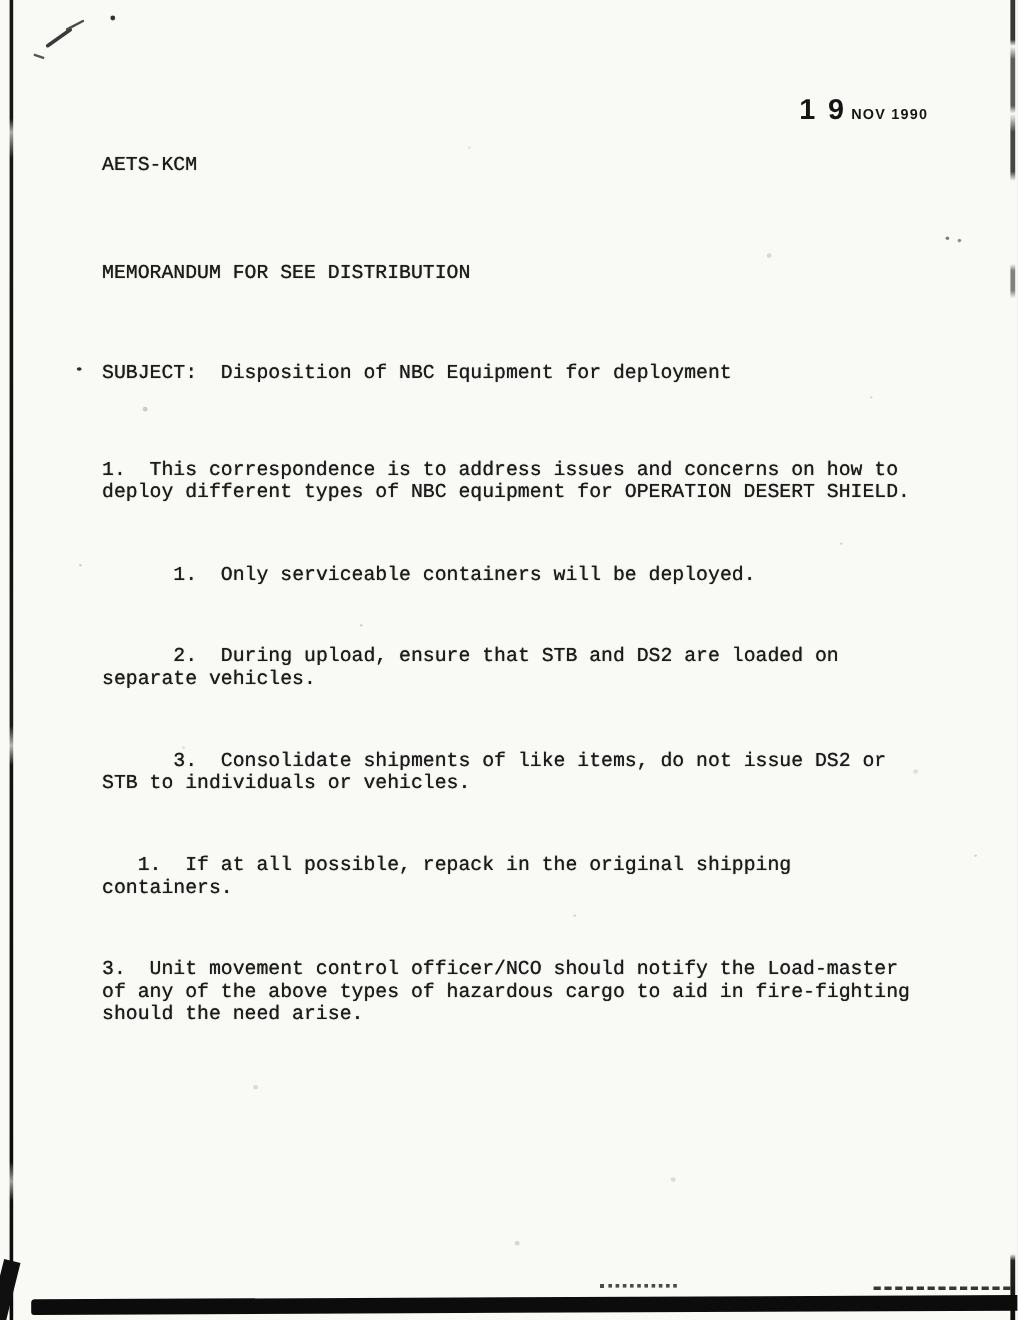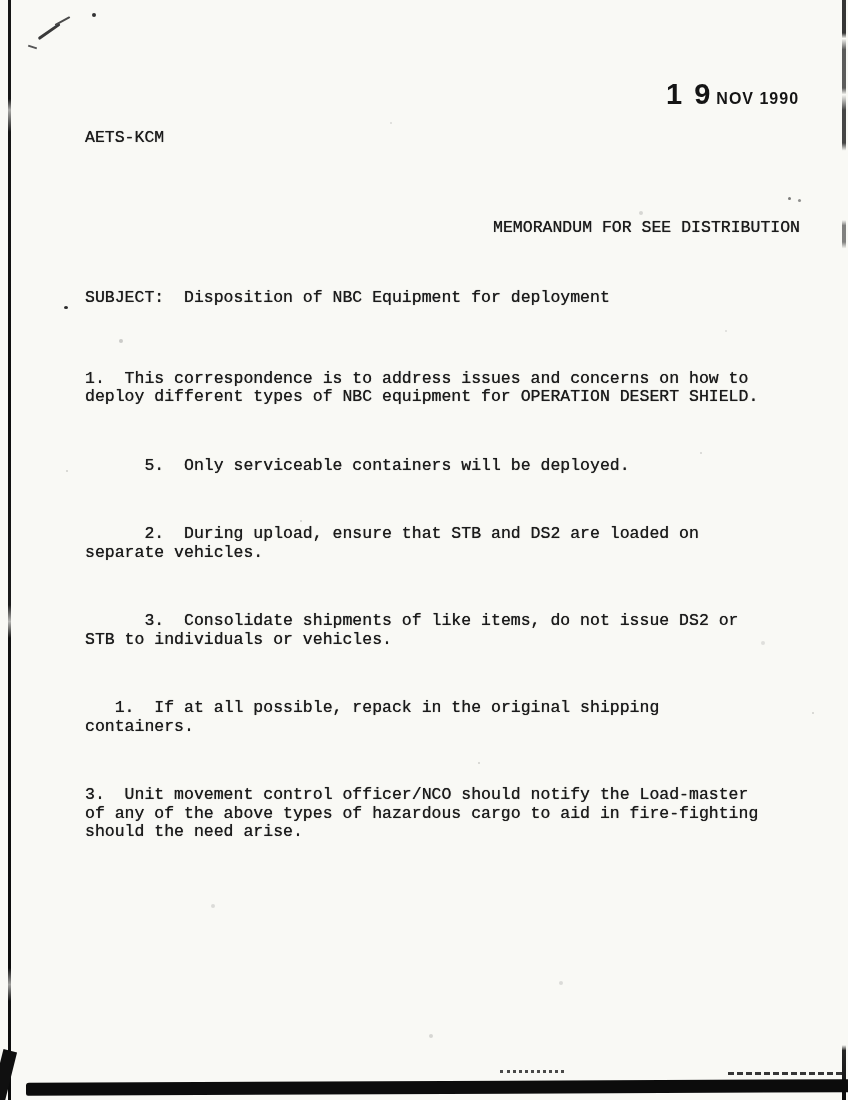--- a/index.html
+++ b/index.html
@@ -22,36 +22,36 @@
     width: 715px;
     font-family: "Liberation Mono", "DejaVu Sans Mono", monospace;
     font-size: 16.5px;
     line-height: 18.5px;
     color: #1b1b1b;
     text-shadow: 0 0 0.7px rgba(15,15,15,0.9);
     white-space: pre-wrap;
   }
   .para { margin: 0 0 13px 0; }
   .office { margin-bottom: 34px; }
-  .memo-for { margin-bottom: 15px; text-align: right; }
+  .memo-for { margin-bottom: 28px; }
   .subject { margin-bottom: 25px; }
   .ul { text-decoration: underline; text-decoration-thickness: 1.6px; text-underline-offset: 3px; }
 
   
   .stamp {
     position: absolute;
     left: 666px;
     top: 78px;
     color: #151515;
     font-family: "Liberation Sans", sans-serif;
     font-weight: 700;
     white-space: nowrap;
   }
-  .stamp-day { font-size: 29px; letter-spacing: 2px; }
-  .stamp-rest { font-size: 16px; letter-spacing: 1px; margin-left: 4px; }
+  .stamp-day { font-size: 24px; letter-spacing: 2px; }
+  .stamp-rest { font-size: 12px; letter-spacing: 1px; margin-left: 4px; }
 
   
   .artifact { position: absolute; }
   .left-edge {
     left: 8px; top: 0; width: 3px; height: 1100px;
     background: linear-gradient(to bottom,
       #161616 0%, #161616 9%, rgba(22,22,22,0.35) 10%, #161616 12%,
       #0e0e0e 38%, #1a1a1a 55%, rgba(22,22,22,0.3) 56.5%, #111 58%,
       #0c0c0c 88%, rgba(22,22,22,0.4) 89.5%, #101010 91%, #0a0a0a 100%);
   }
@@ -115,21 +115,21 @@
   <div class="artifact speckles"></div>
 
   <div class="stamp"><span class="stamp-day">1 9</span><span class="stamp-rest">NOV 1990</span></div>
 
   <div class="content">
     <div class="para office">AETS-KCM</div>
     <div class="para memo-for">MEMORANDUM FOR SEE DISTRIBUTION</div>
     <div class="para subject">SUBJECT:  Disposition of NBC Equipment for deployment</div>
     <div class="para">1.  This correspondence is to address issues and concerns on how to
 deploy different types of NBC equipment for OPERATION DESERT SHIELD.</div>
-    <div class="para">      5.  Only serviceable containers will be deployed.</div>
+    <div class="para">      1.  Only serviceable containers will be deployed.</div>
     <div class="para">      2.  During upload, ensure that STB and DS2 are loaded on
 separate vehicles.</div>
     <div class="para">      3.  Consolidate shipments of like items, do not issue DS2 or
 STB to individuals or vehicles.</div>
     <div class="para">   1.  If at all possible, repack in the original shipping
 containers.</div>
     <div class="para">3.  Unit movement control officer/NCO should notify the Load-master
 of any of the above types of hazardous cargo to aid in fire-fighting
 should the need arise.</div>
     

